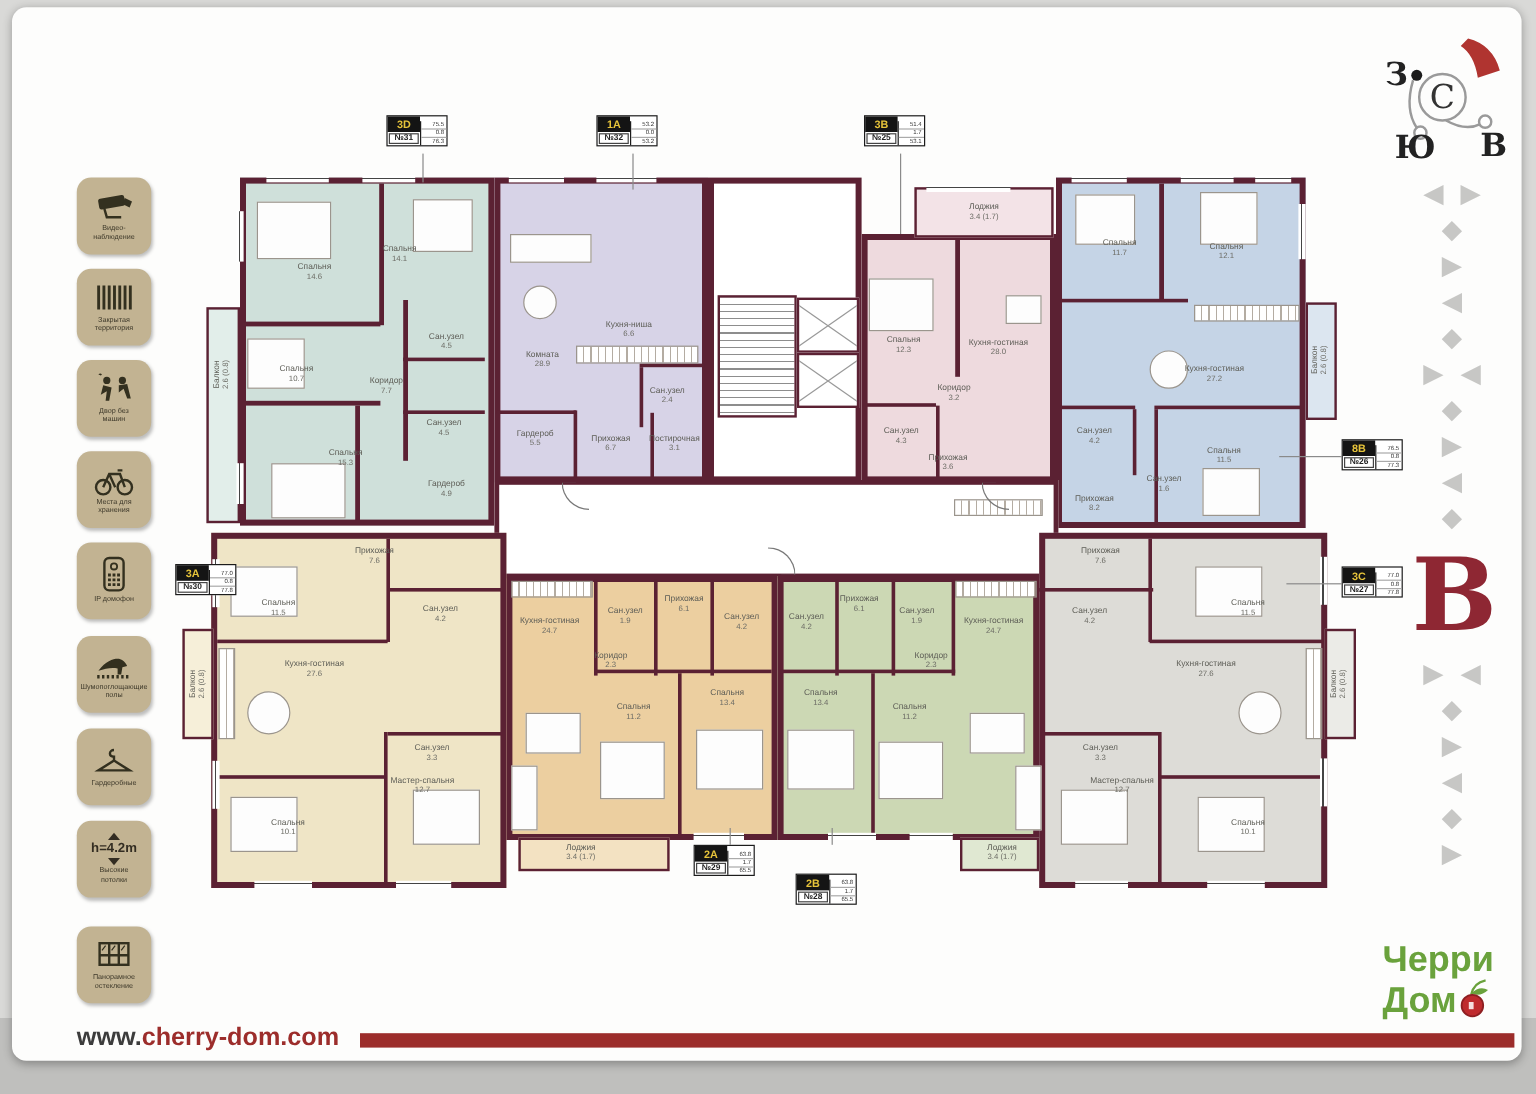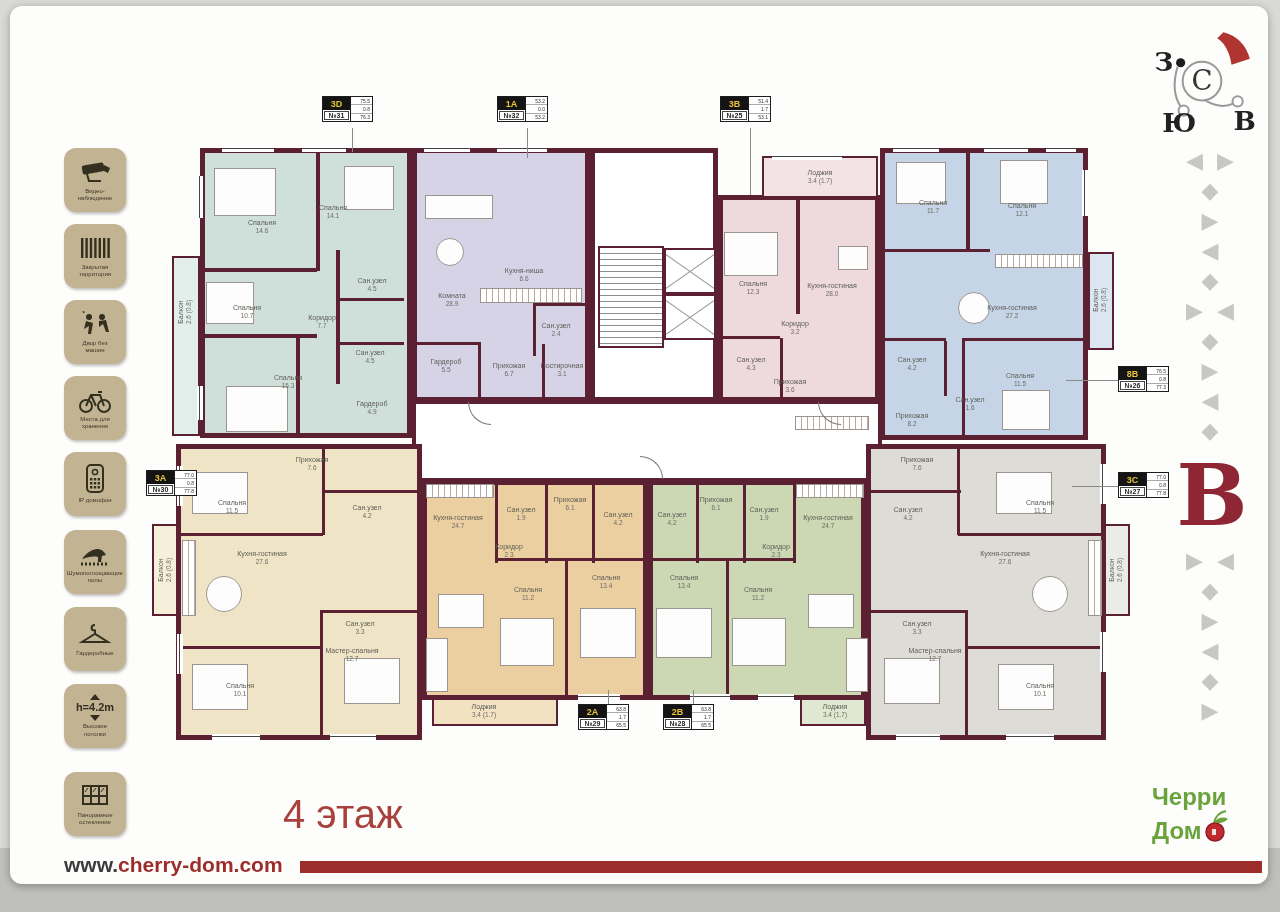--- a/index.html
+++ b/index.html
@@ -28,37 +28,37 @@
   .bed{position:absolute;background:#fdfdfd;border:1px solid #9b958d;z-index:2;}
   .tbl{position:absolute;background:#fdfdfd;border:1px solid #9b958d;border-radius:50%;z-index:2;}
   .counter{position:absolute;background:repeating-linear-gradient(90deg,#fff 0 5px,#b4aca2 5px 6px);border:1px solid #9b958d;z-index:2;}
   .stairs{position:absolute;background:repeating-linear-gradient(#fff 0 5px,#8d8d8d 5px 6px);border:2px solid #5b2133;z-index:2;}
   .lift{position:absolute;border:2px solid #5b2133;background:#fff;z-index:2;overflow:hidden;}
   .lift .x1,.lift .x2{position:absolute;left:-6px;right:-6px;top:50%;height:1px;background:#999;}
   .lift .x1{transform:rotate(35deg);} .lift .x2{transform:rotate(-35deg);}
   .arc{position:absolute;border-left:1px solid #777;border-bottom:1px solid #777;border-radius:0 0 0 100%;z-index:3;}
   .lead{position:absolute;background:#8a8a8a;z-index:5;}
   
-  .badge{position:absolute;display:flex;background:#fff;border:1px solid #1c1c1c;z-index:7;}
+  .badge{position:absolute;display:flex;background:#fff;border:1px solid #1c1c1c;z-index:7;align-items:flex-end;}
   .badge .bl{width:27px;display:flex;flex-direction:column;}
   .badge .btype{background:#141414;color:#e6c33a;font-size:9px;font-weight:bold;text-align:center;padding:2px 0 1px;}
   .badge .bnum{font-size:7px;font-weight:bold;text-align:center;border:1px solid #444;margin:1px;color:#222;}
   .badge .br{display:flex;flex-direction:column;border-left:1px solid #1c1c1c;}
   .badge .bcell{font-size:5px;color:#333;text-align:right;padding:0 2px;border-bottom:1px solid #aaa;flex:1;display:flex;align-items:center;justify-content:flex-end;min-width:17px;}
   .badge .bcell:last-child{border-bottom:none;}
   
   #orn{position:absolute;left:1162px;top:146px;width:100px;text-align:center;z-index:2;}
   .orow{font-size:22px;color:#c7c7c5;line-height:30px;letter-spacing:4px;}
   .oinit{font-family:"DejaVu Serif",serif;font-size:84px;line-height:100px;color:#8e2733;font-weight:bold;}
   
   #floor{position:absolute;left:283px;top:792px;font-size:40px;color:#a8403c;z-index:6;}
   #url{position:absolute;left:64px;top:853px;font-size:21px;font-weight:bold;z-index:6;}
   #url .w{color:#3c3c3c;} #url .d{color:#9c2d2b;}
   #redbar{position:absolute;left:300px;top:861px;width:962px;height:12px;background:#9c2d2b;z-index:6;}
-  #cherry{position:absolute;left:1152px;top:786px;z-index:7;color:#6aa23c;font-weight:bold;font-size:24px;line-height:.95;}
+  #cherry{position:absolute;left:1152px;top:786px;z-index:7;color:#6aa23c;font-weight:bold;font-size:30px;line-height:.95;}
   #cherry .row{display:flex;align-items:flex-end;}
   #compass{position:absolute;left:1146px;top:22px;z-index:6;}
 </style>
 </head>
 <body>
 
 <div id="page">
   <div id="card"></div>
 
 
@@ -614,21 +614,21 @@
     <div class="bl">
         <div class="btype">2A</div>
         <div class="bnum">№29</div>
       </div>
     <div class="br">
         <div class="bcell">63.8</div>
         <div class="bcell">1.7</div>
         <div class="bcell">65.5</div>
       </div>
   </div>
-  <div class="badge" style="left:663px;top:704px">
+  <div class="badge" style="left:663px;top:728px">
     <div class="bl">
         <div class="btype">2B</div>
         <div class="bnum">№28</div>
       </div>
     <div class="br">
         <div class="bcell">63.8</div>
         <div class="bcell">1.7</div>
         <div class="bcell">65.5</div>
       </div>
   </div>
@@ -646,21 +646,20 @@
       <div class="orow">◆</div>
     <div class="oinit">В</div>
     <div class="orow">▶ ◀</div>
       <div class="orow">◆</div>
     <div class="orow">▶</div>
       <div class="orow">◀</div>
     <div class="orow">◆</div>
       <div class="orow">▶</div>
   </div>
 
-  <div id="floor">4 этаж</div>
   <div id="url"><span class="w">www.</span><span class="d">cherry-dom.com</span></div>
   <div id="redbar"></div>
   <div id="cherry">
     <div>Черри</div>
     <div class="row">
         <span>Дом</span>
       <svg width="30" height="34" viewBox="0 0 30 34">
         <path d="M12 14 Q14 4 24 2" fill="none" stroke="#6aa23c" stroke-width="2"></path>
         <path d="M12 13 Q19 6 26 10 Q20 16 12 13" fill="#6aa23c"></path>
         <circle cx="13" cy="23" r="9" fill="#bf2b2e" stroke="#8e1f22" stroke-width="1.5"></circle>

